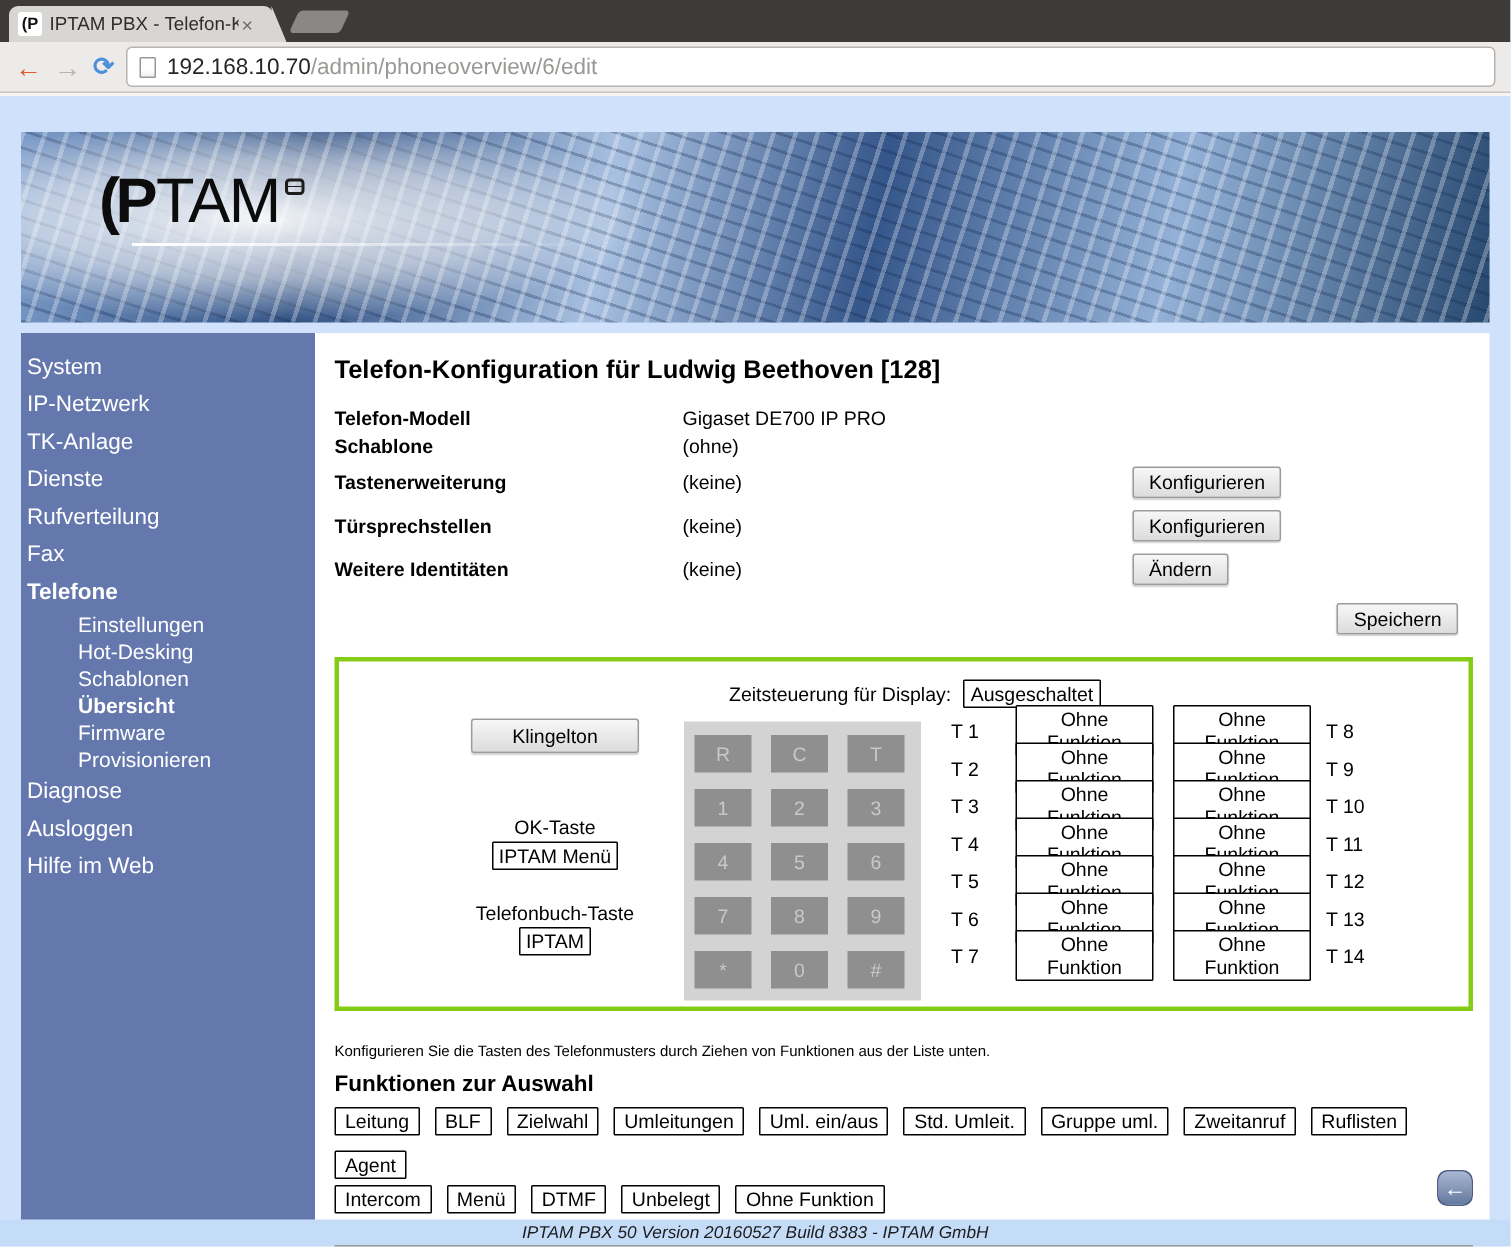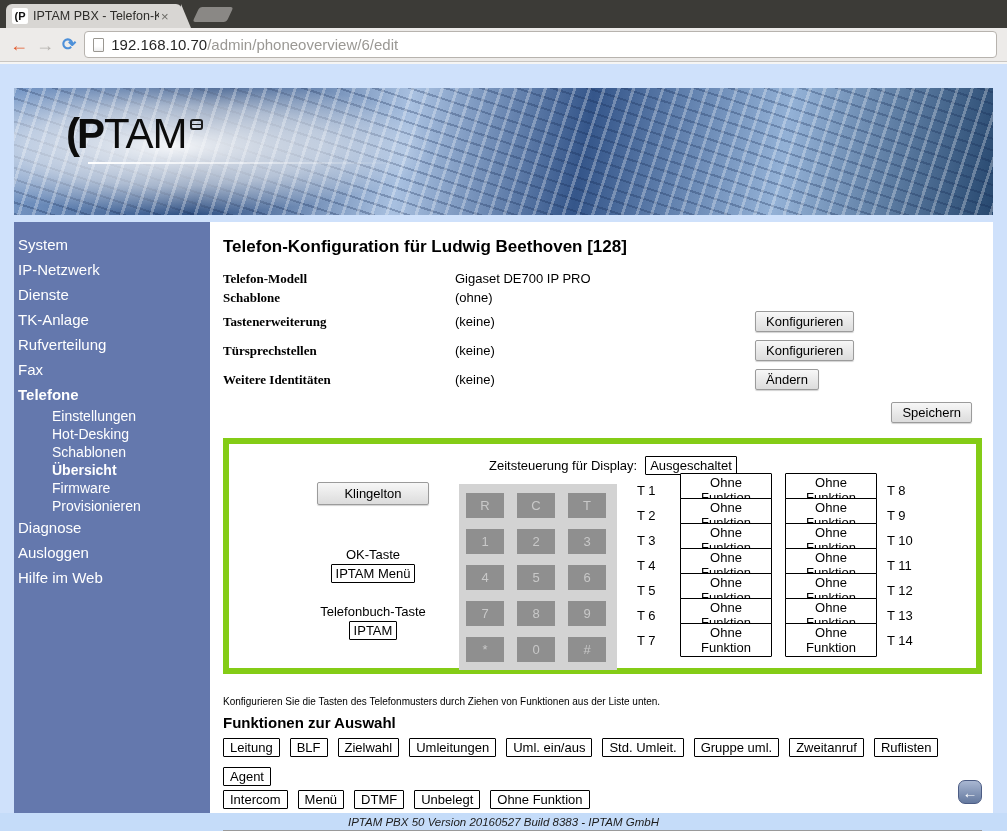--- a/index.html
+++ b/index.html
@@ -57,27 +57,27 @@
   .snav-main { font-size:15px; padding:4px 8px 4px 4px; cursor:pointer; }
   .snav-sub  { font-size:14px; padding:1px 24px 1px 38px; cursor:pointer; }
   .bold { font-weight:bold; }
 
   
   .content { flex:1; background:#fff; padding:13px 11px 0 13px; position:relative; }
   h1.title { font-size:17px; margin:2px 0 12px 0; color:#000; }
   .inforow { display:grid; grid-template-columns:232px 300px 1fr; align-items:center; font-size:13px; }
   .inforow.short { height:19px; }
   .inforow.tall { height:29px; }
-  .inflabel { font-weight:bold;font-family:Liberation Serif, serif; }
+  .inflabel { font-weight:bold; }
   .gbtn { background:linear-gradient(#f7f7f7,#dcdcdc); border:1px solid #9b9b9b; border-radius:2px;
           font-size:13px; padding:2px 10px; font-family:inherit; box-shadow:0 1px 1px rgba(0,0,0,0.18); }
   .saverow { text-align:right; margin:8px 10px 0 0; height:23px; }
 
   
-  .phonebox { border:6px solid #84cc16; margin-top:13px; height:236px; position:relative; font-size:13px; }
+  .phonebox { border:3px solid #84cc16; margin-top:13px; height:236px; position:relative; font-size:13px; }
   .bbtn { background:#fff; border:1px solid #000; border-radius:1px; font-size:13px;
           padding:1px 4px; font-family:inherit; }
   .disprow { position:absolute; left:260px; top:12px; display:flex; align-items:center; gap:8px; }
   .leftcol { position:absolute; left:58px; top:38px; width:172px; text-align:center; }
   .kl-btn { padding:3px 26px; }
   .oklabel { margin-top:42px; }
   .pblabel { margin-top:21px; }
   .leftcol .bbtn { margin-top:2px; }
   .keypad { position:absolute; left:230px; top:40px; width:158px; height:186px; background:#d3d3d3;
             display:grid; grid-template-columns:repeat(3,38px); gap:11px 13px; padding:9px 7px; }
@@ -128,22 +128,22 @@
   <div class="banner">
     <div class="logo"><b>(P</b><span>TAM</span><span class="tm"></span></div>
     <div class="logo-line"></div>
   </div>
 
   <div class="mainrow">
 
     <div class="sidebar">
       <div class="snav-main">System</div>
       <div class="snav-main">IP-Netzwerk</div>
+      <div class="snav-main">TK-Anlage</div>
       <div class="snav-main">Dienste</div>
-      <div class="snav-main">TK-Anlage</div>
       <div class="snav-main">Rufverteilung</div>
       <div class="snav-main">Fax</div>
       <div class="snav-main bold">Telefone</div>
       <div class="snav-sub">Einstellungen</div>
       <div class="snav-sub">Hot-Desking</div>
       <div class="snav-sub">Schablonen</div>
       <div class="snav-sub bold">Übersicht</div>
       <div class="snav-sub">Firmware</div>
       <div class="snav-sub">Provisionieren</div>
       <div class="snav-main">Diagnose</div>

